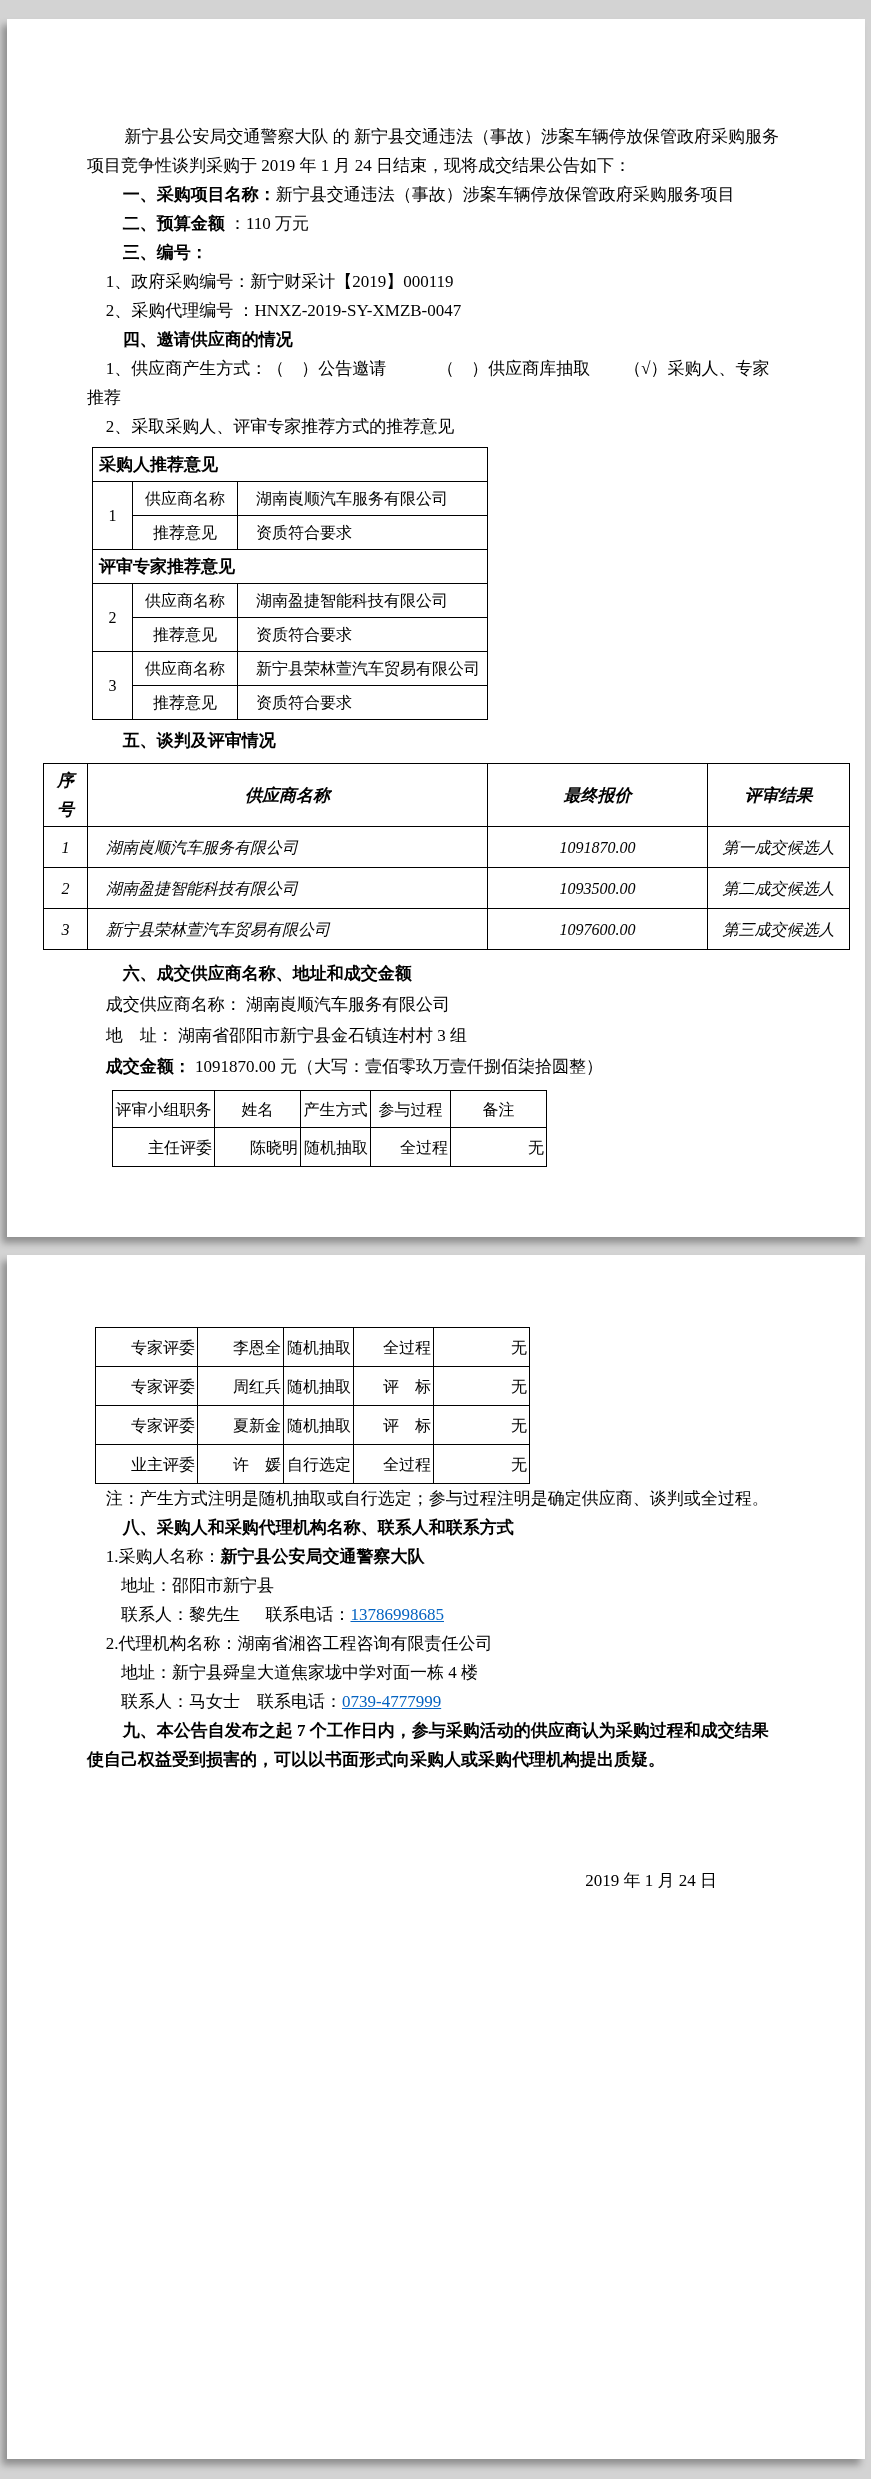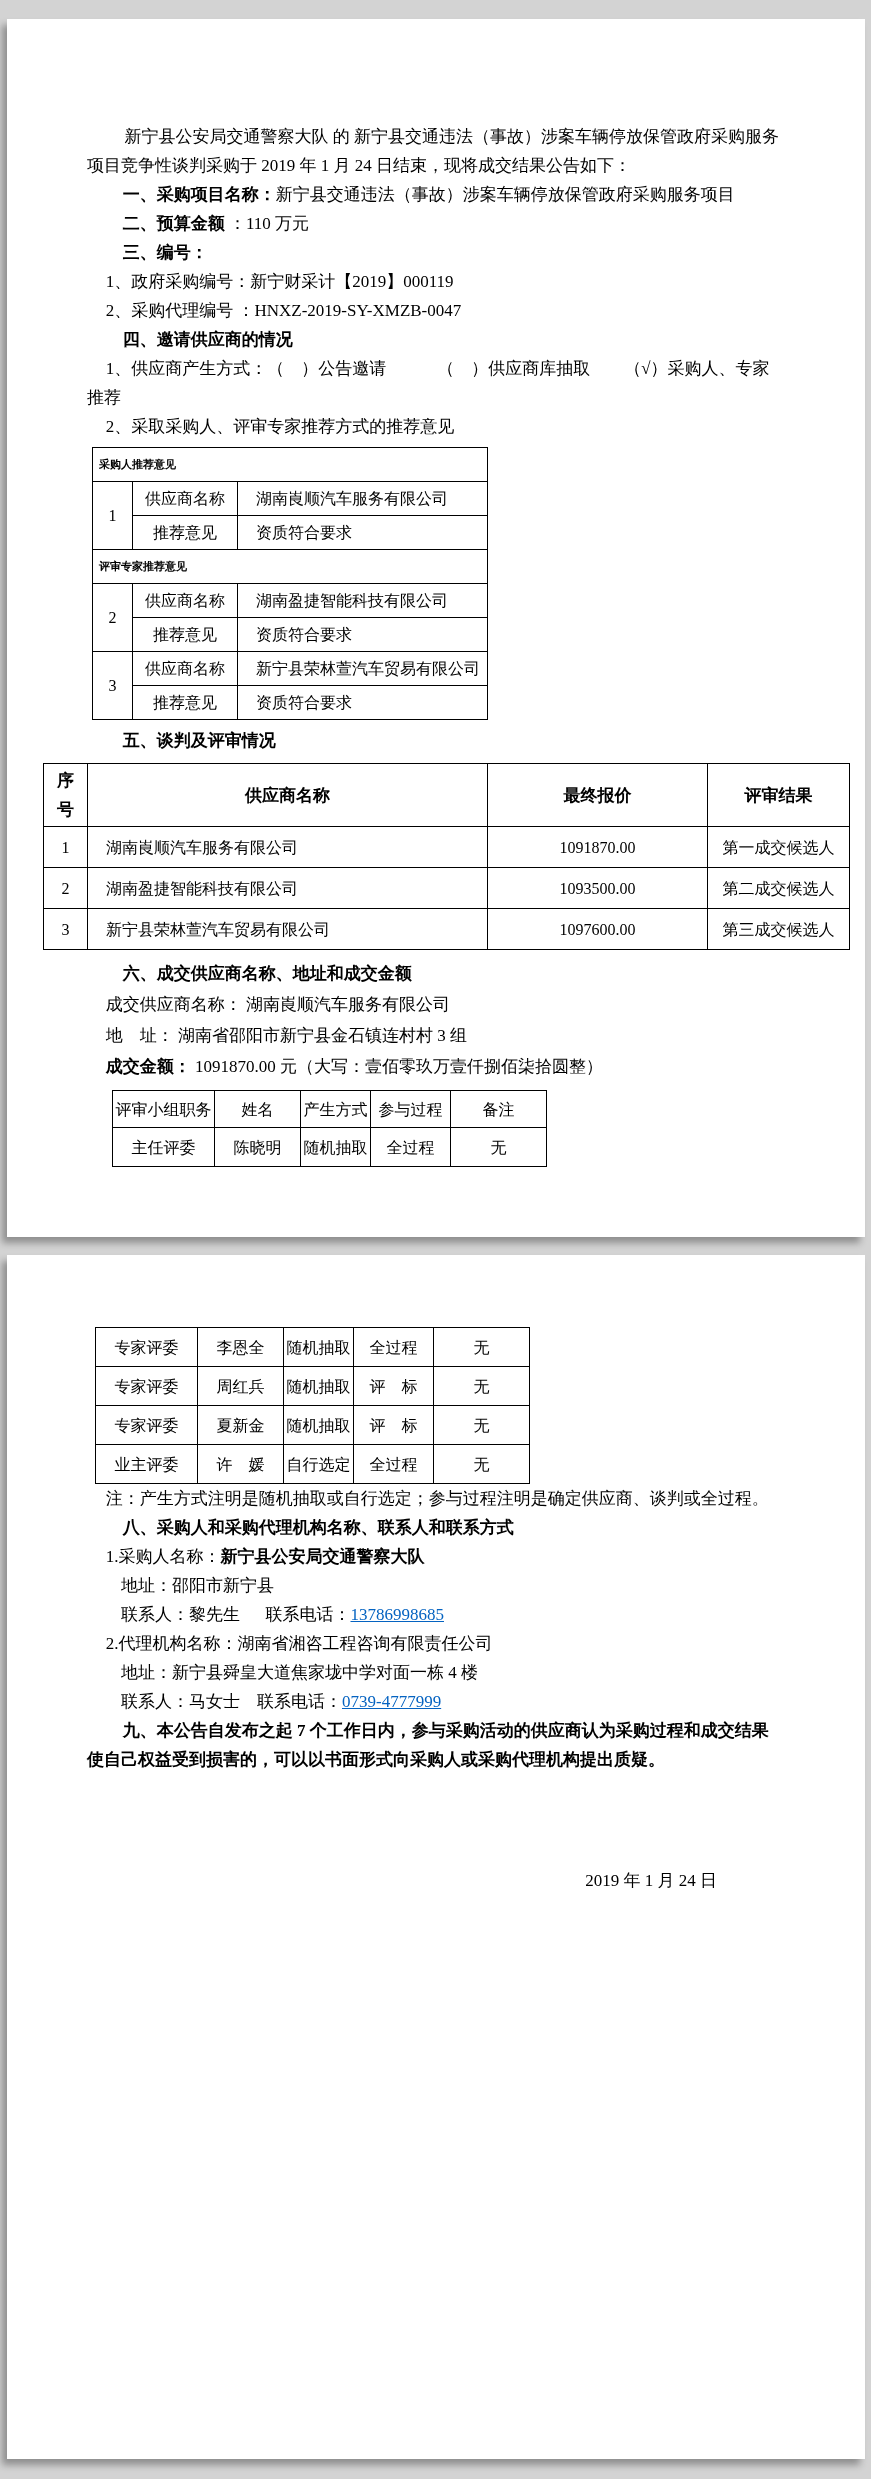--- a/index.html
+++ b/index.html
@@ -28,34 +28,34 @@
   .ind-sub{text-indent:1.1em;}
   .ind-2{text-indent:2.0em;}
   .b{font-weight:bold;}
   .u{text-underline-offset:3px;}
   .link{color:#0563C1;text-decoration:underline;}
   table{border-collapse:collapse;table-layout:fixed;font-size:16px;}
   td,th{border:1px solid #000;padding:2px 6px;overflow:hidden;}
   
   .rec-table{margin:6px 0 0 5px;width:395px;}
   .rec-table td{height:26px;}
-  .rec-table .sec{font-weight:bold;text-align:left;font-size:11px;}
+  .rec-table .sec{font-weight:bold;text-align:left;font-size:17px;}
   .rec-table .no{text-align:center;}
   .rec-table .lbl{text-align:center;}
   .rec-table .val{text-align:left;padding-left:18px;}
   
-  .bid-table{width:806px;margin:8px 8px 0 -44px;}
+  .bid-table{width:806px;margin:8px 8px 0 -44px;font-style:italic;}
   .bid-table th{font-weight:bold;font-size:17px;height:58px;text-align:center;}
   .bid-table td{height:36px;}
   .bid-table .c{text-align:center;}
   .bid-table .name{text-align:left;padding-left:18px;}
   
   .panel-table{width:434px;margin:8px 0 0 25px;}
   .panel-table th{font-weight:normal;height:32px;text-align:center;padding:2px;}
-  .panel-table td{height:34px;text-align:center;padding:2px;}
+  .panel-table td{height:34px;text-align:right;padding:2px;}
   .mt6{margin-top:6px;}
   .mt8{margin-top:8px;}
   .sec6 p{line-height:31px;}
   .date-line{margin-top:92px;text-align:right;margin-right:68px;}
 </style>
 </head>
 <body>
 
 <div class="canvas">
 

